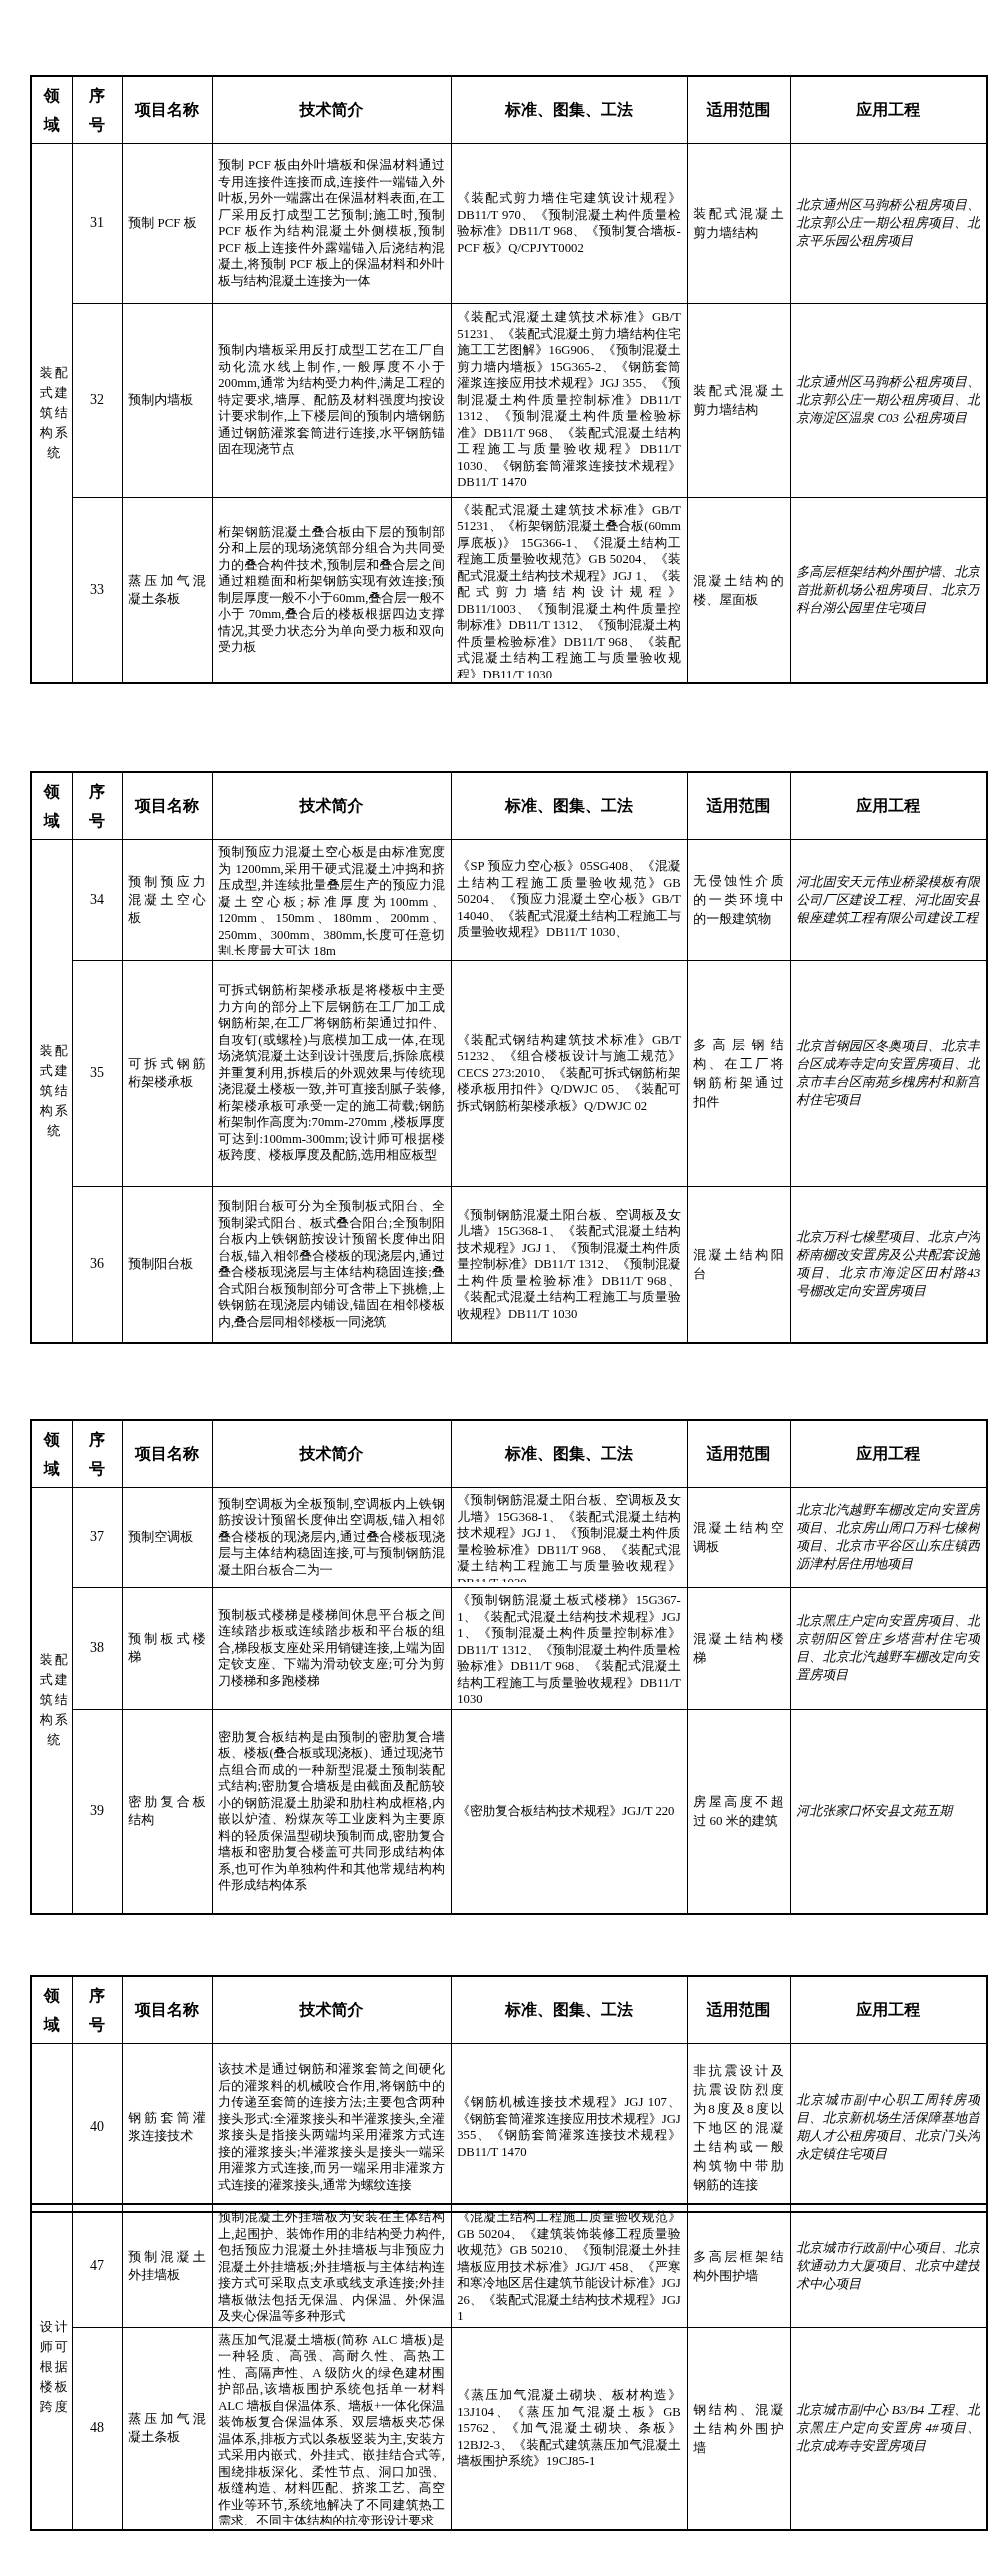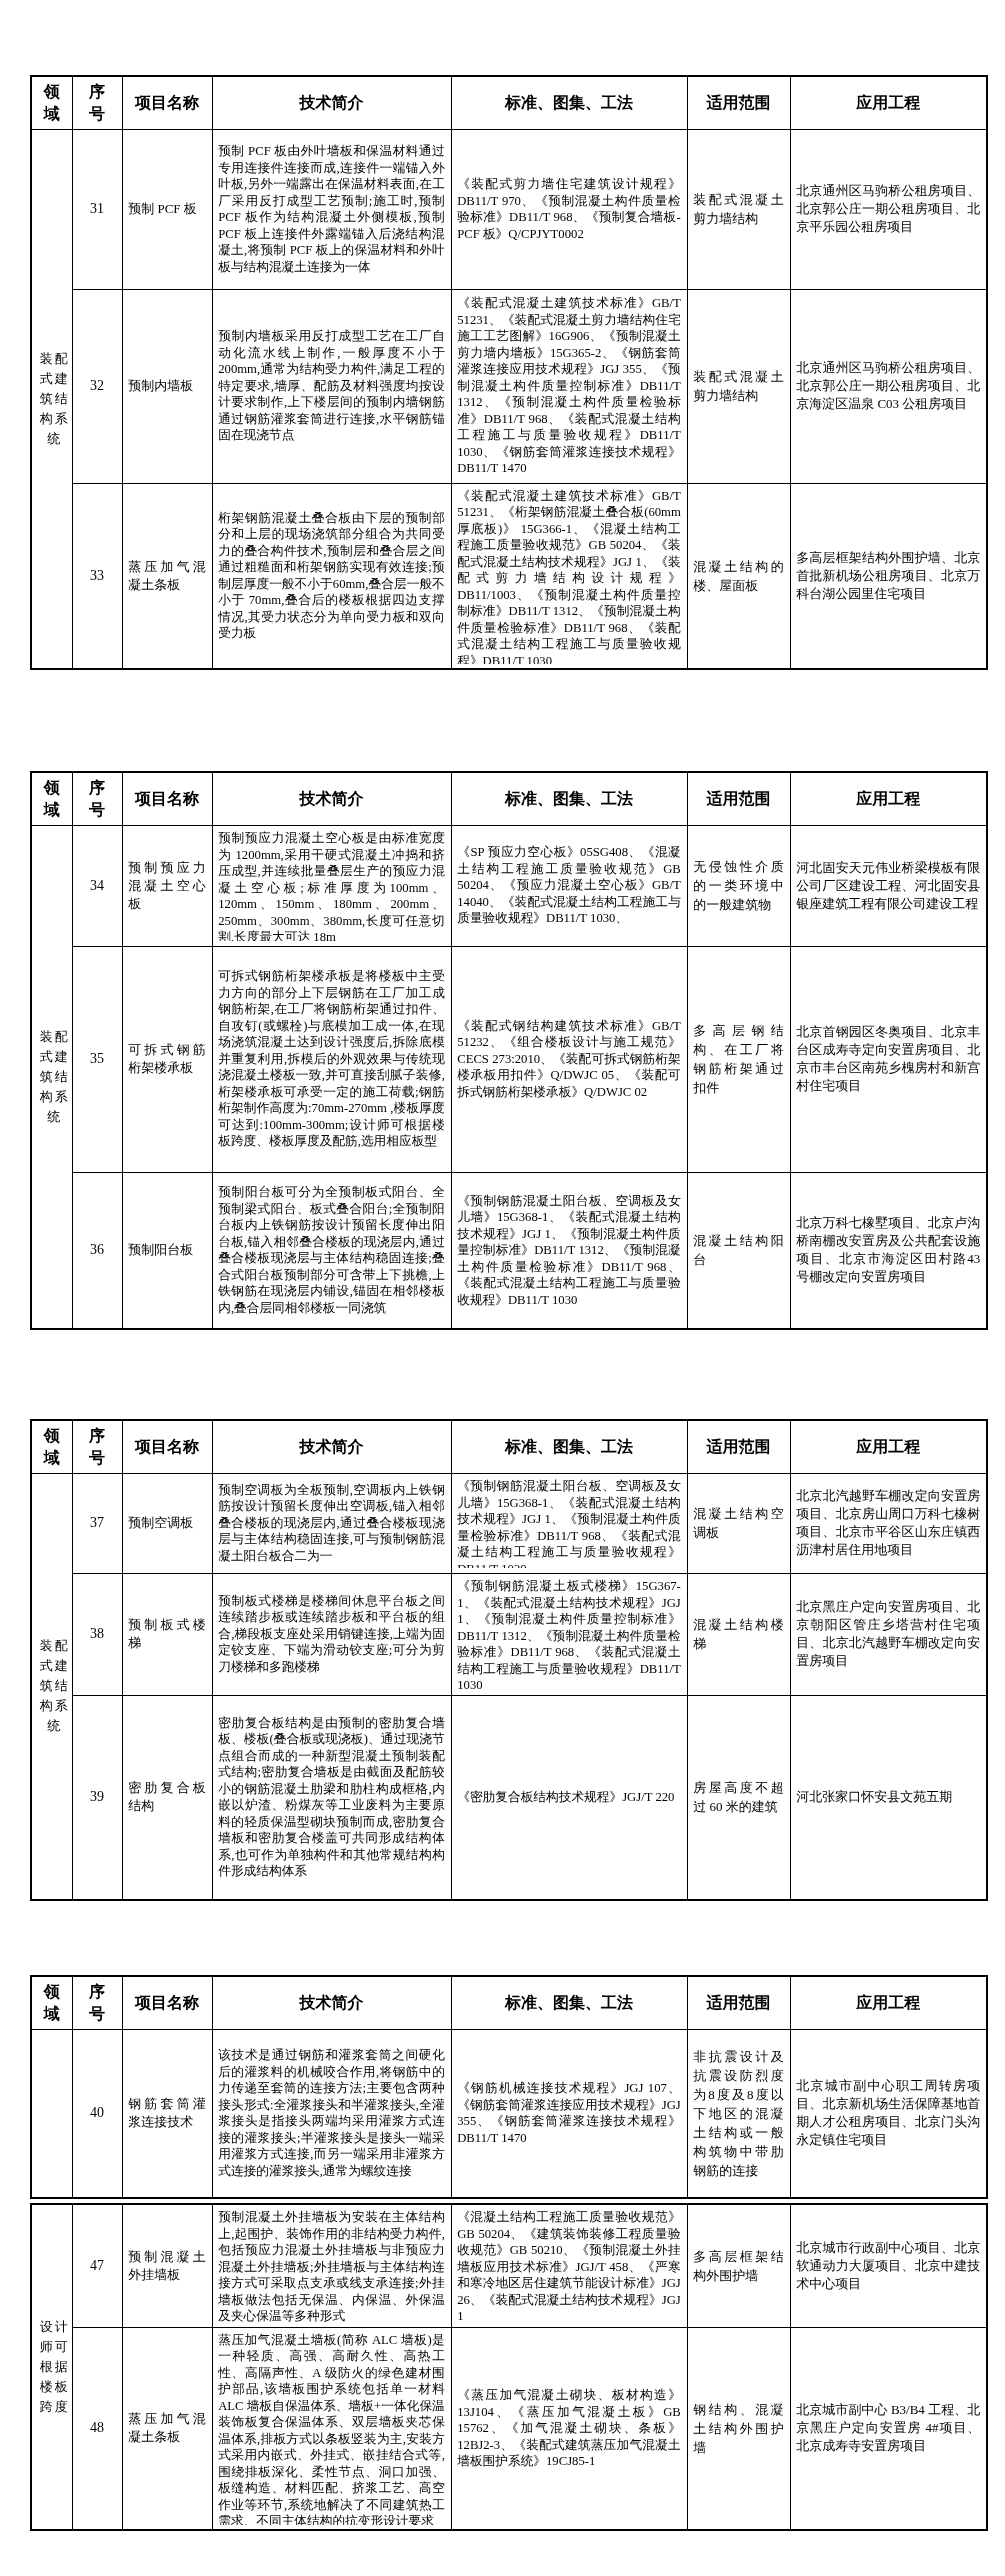--- a/index.html
+++ b/index.html
@@ -3,29 +3,29 @@
 <meta charset="utf-8">
 <style>
   html,body{margin:0;padding:0;background:#e8e8e8;}
   #page{position:relative;width:1006px;height:2576px;background:#ffffff;margin:0 auto;
         font-family:"Liberation Serif","DejaVu Serif",serif;color:#000;}
   table.cat{position:absolute;border-collapse:collapse;table-layout:fixed;width:956px;
             border:2.4px solid #000;}
   table.cat th,table.cat td{border:1.9px solid #000;padding:3.8px 5.7px;vertical-align:middle;
             overflow:hidden;}
   th{font-size:16px;font-weight:bold;text-align:center;line-height:21px;}
-  .vh{width:1.15em;margin:0 auto;word-break:break-all;line-height:22px;}
+  .vh{width:1.15em;margin:0 auto;word-break:break-all;line-height:29px;}
   .vdom{width:34px;margin:0 auto;word-break:break-all;text-align:center;
         font-size:13px;line-height:20px;letter-spacing:1.9px;}
   td.num{font-size:14px;text-align:center;font-family:"Liberation Serif","DejaVu Serif",serif;}
   .clip{overflow:hidden;}
   .name{font-size:13px;line-height:18px;text-align:justify;}
   .just{font-size:12.7px;line-height:16.5px;text-align:justify;}
   .scope{font-size:13px;line-height:19px;text-align:justify;}
-  .proj{font-size:13px;line-height:18px;text-align:justify;}
+  .proj{font-size:13px;line-height:18px;text-align:justify;font-style:italic;}
 </style>
 </head>
 <body>
 
 <div id="page">
 
   <table class="cat" style="left:30px;top:75px;">
     <colgroup>
         <col style="width:41px">
         <col style="width:50px">

